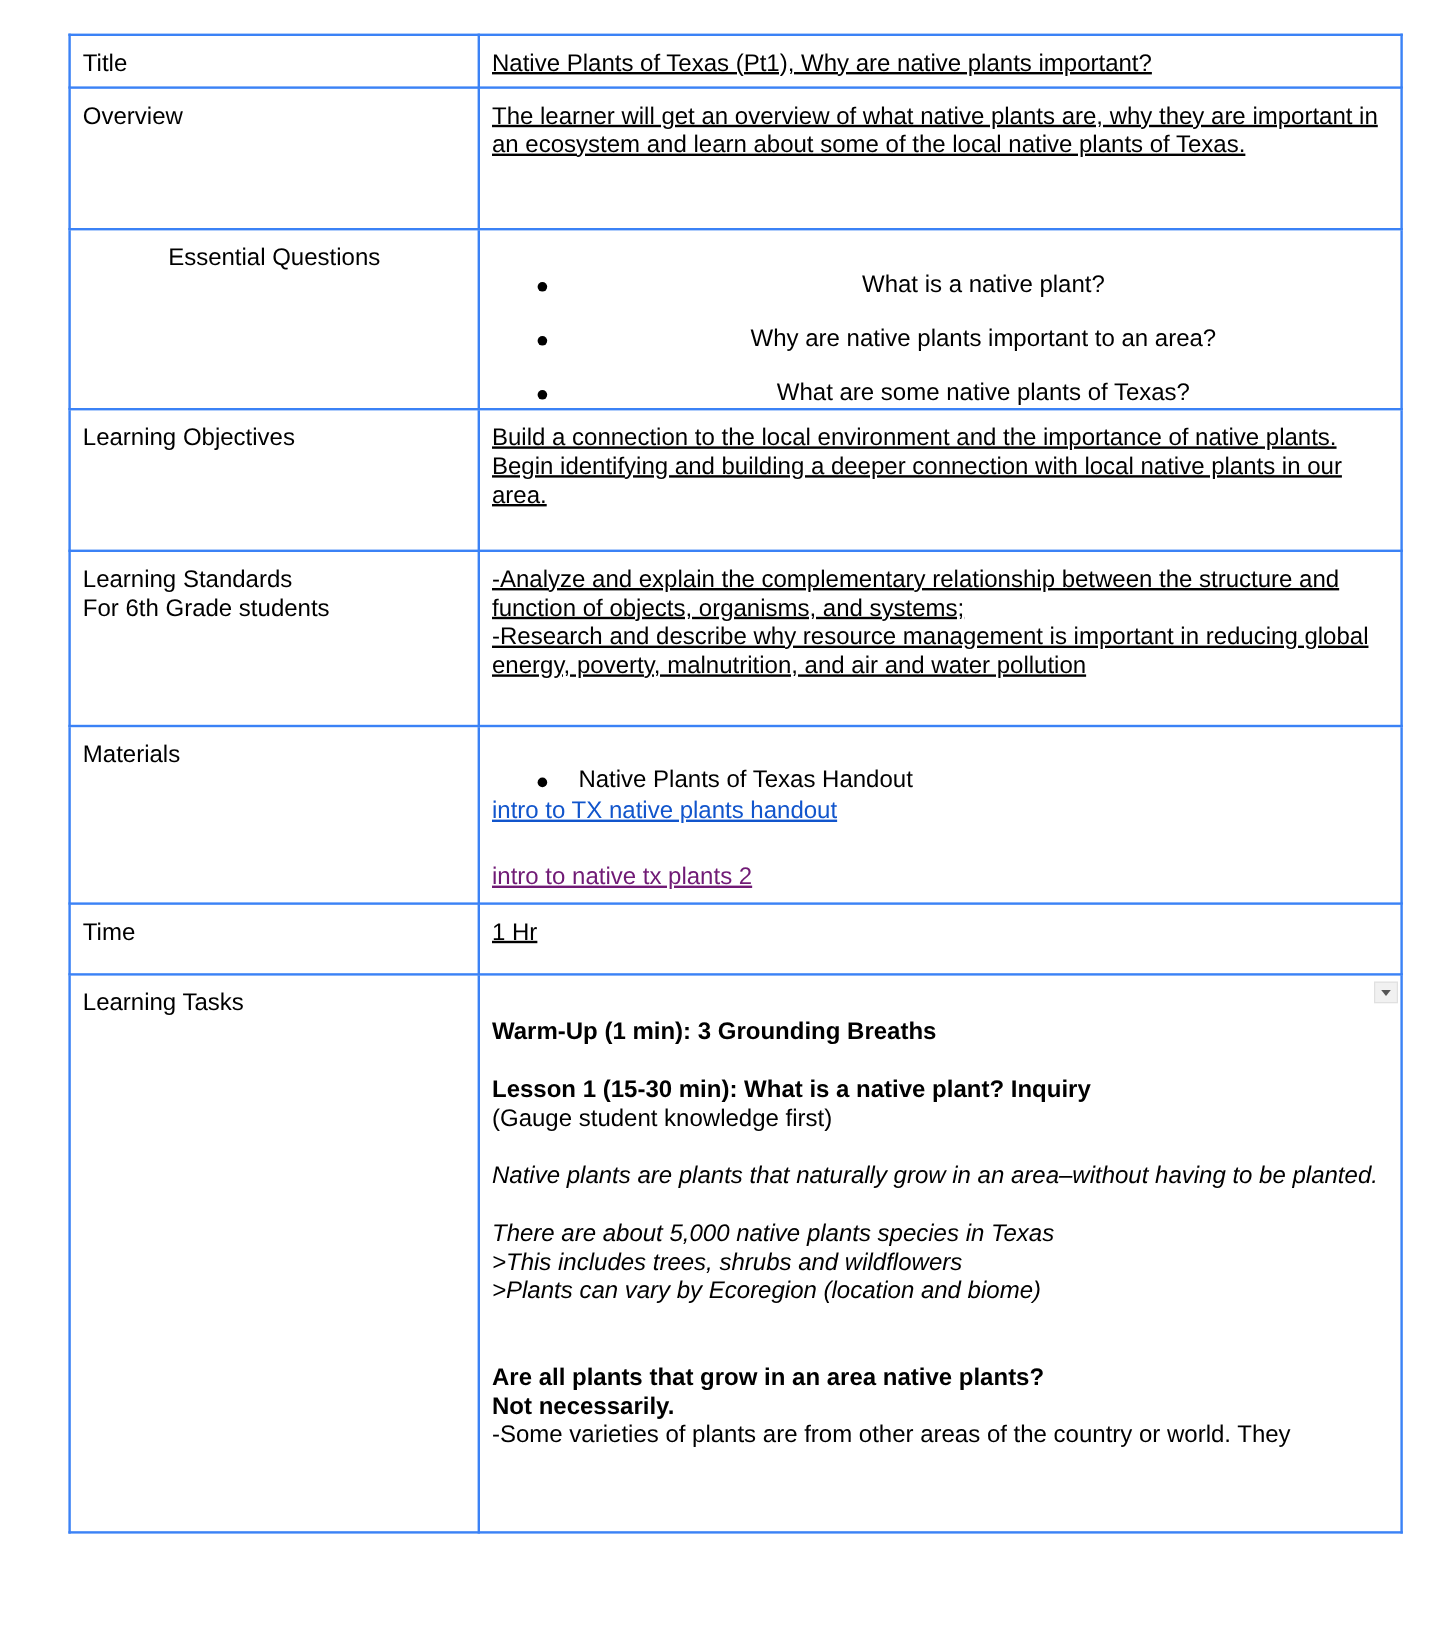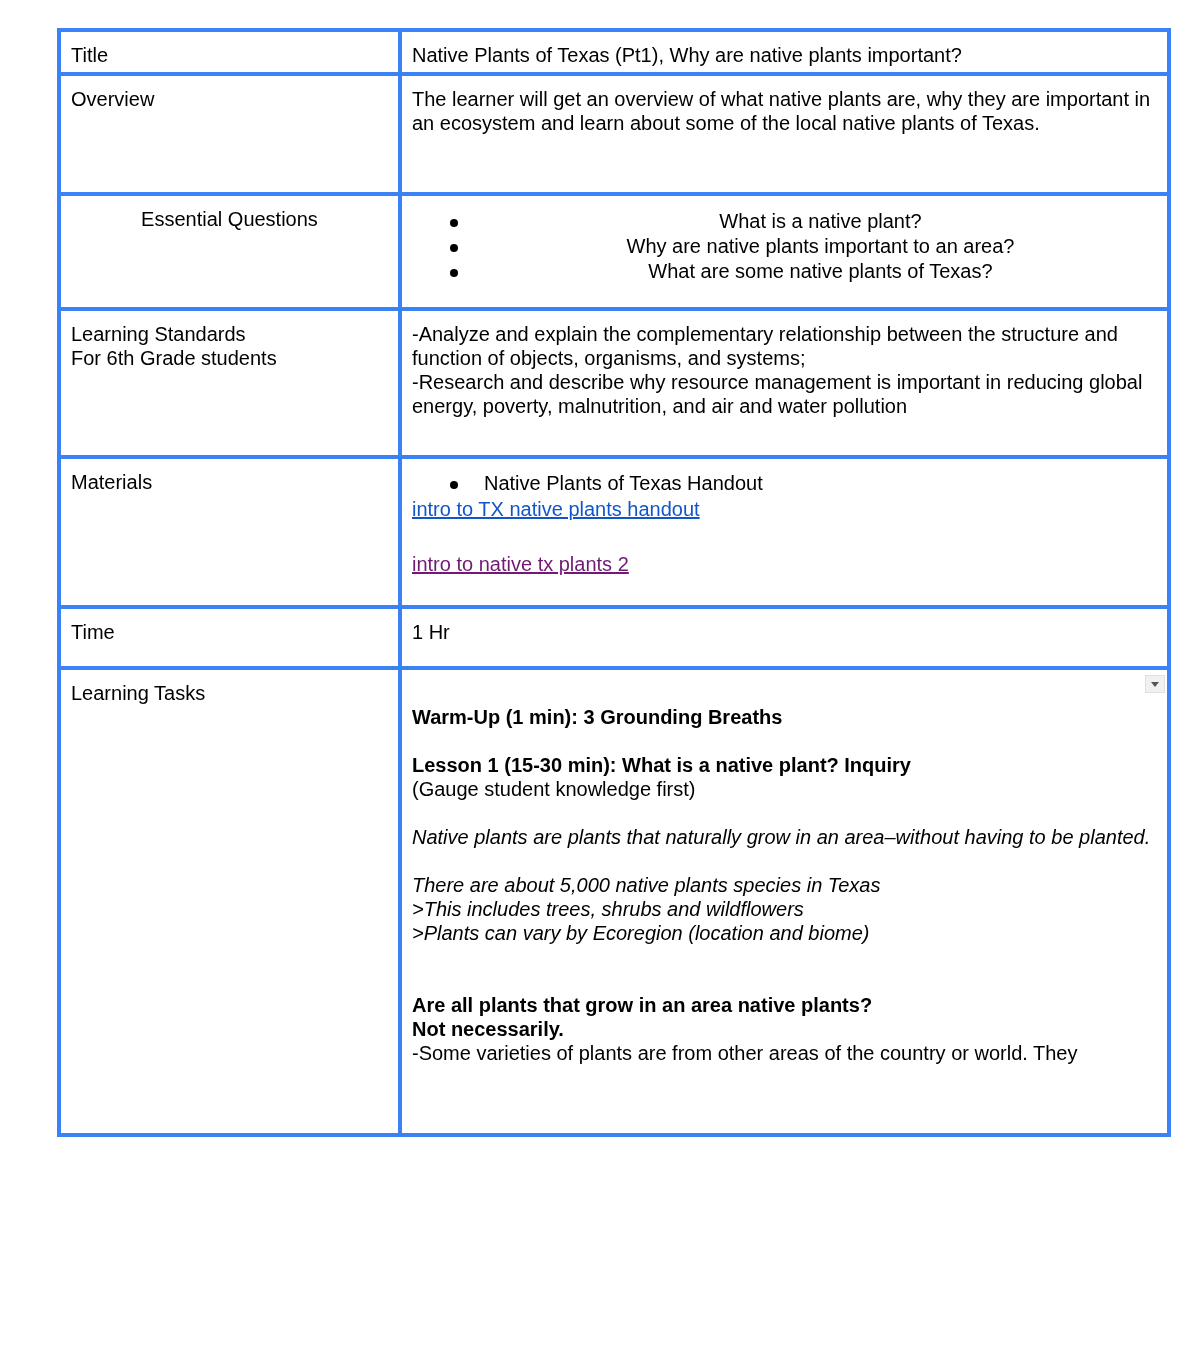--- a/index.html
+++ b/index.html
@@ -5,39 +5,39 @@
   html, body { margin: 0; padding: 0; background: #ffffff; }
   body {
     width: 1202px; height: 1362px; position: relative; overflow: hidden;
     font-family: "Liberation Sans", sans-serif; color: #000000;
   }
   .doc-table {
     position: absolute; left: 57px; top: 28px;
     width: 1110px; border-collapse: collapse; table-layout: fixed;
   }
   .doc-table td {
-    border: 4px solid #3b82f6; vertical-align: top;
+    border: 2px solid #3b82f6; vertical-align: top;
     padding: 0 10px; font-size: 20px; line-height: 24px;
   }
   .doc-table col.c1 { width: 341px; }
   .doc-table col.c2 { width: 769px; }
   .label-cell { padding-top: 11px !important; }
-  .value-cell { padding-top: 11px !important; }
+  .value-cell { padding-top: 11px !important; text-decoration: underline; }
   .lh27 { line-height: 27.5px; }
   .row-title td { height: 44px; box-sizing: border-box; }
   .row-overview td { height: 105px; margin-top: 20px; }
   .row-eq td { height: 98px; text-align: center; }
   .row-lo td { height: 105px; }
   .row-ls td { height: 133px; }
   .row-mat td { height: 134px; }
   .row-time td { height: 46px; }
   .row-vocab td { height: 166px; }
   .row-tasks td { height: 428px; }
   ul.bullets { margin: 0; padding: 0; list-style: none; }
-  ul.bullets li { position: relative; padding-left: 72px; line-height: 25px; }
+  ul.bullets li { position: relative; padding-left: 72px; line-height: 25px; margin-top: 20px; }
   ul.bullets li::before {
     content: ""; position: absolute; left: 38px; top: 10px;
     width: 8px; height: 8px; border-radius: 50%; background: #000;
   }
   .eq-cell { padding-top: 13px !important; }
   .mat-cell { padding-top: 12px !important; }
   .link { display: block; line-height: 27px; }
   .link-1 { color: #1155cc; }
   .link-2 { color: #701a75; }
   .spacer { height: 28px; }
@@ -83,20 +83,24 @@
     <td class="label-cell">Essential Questions</td>
     <td class="eq-cell">
       <ul class="bullets">
         <li>What is a native plant?</li>
         <li>Why are native plants important to an area?</li>
         <li>What are some native plants of Texas?</li>
       </ul>
     </td>
   </tr>
 
+  <tr class="row-lo">
+    <td class="label-cell">Learning Objectives</td>
+    <td class="value-cell lh27">Build a connection to the local environment and the importance of native plants. Begin identifying and building a deeper connection with local native plants in our area.</td>
+  </tr>
 
   <tr class="row-ls">
     <td class="label-cell">
       <div>Learning Standards</div>
       <div>For 6th Grade students</div>
     </td>
     <td class="value-cell lh27">
       <div>-Analyze and explain the complementary relationship between the structure and function of objects, organisms, and systems;</div>
       <div>-Research and describe why resource management is important in reducing global energy, poverty, malnutrition, and air and water pollution</div>
     </td>

